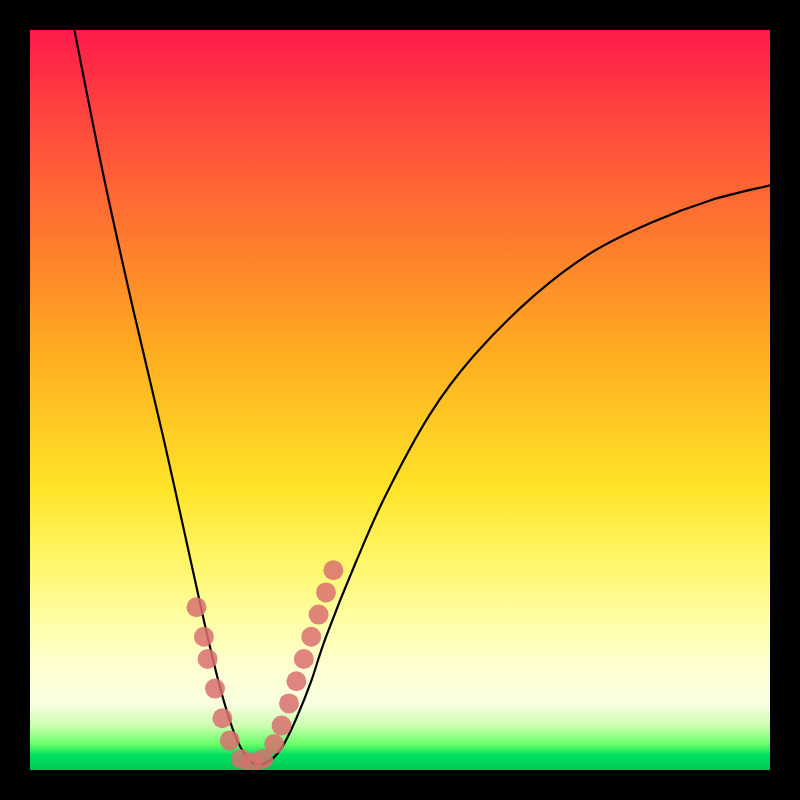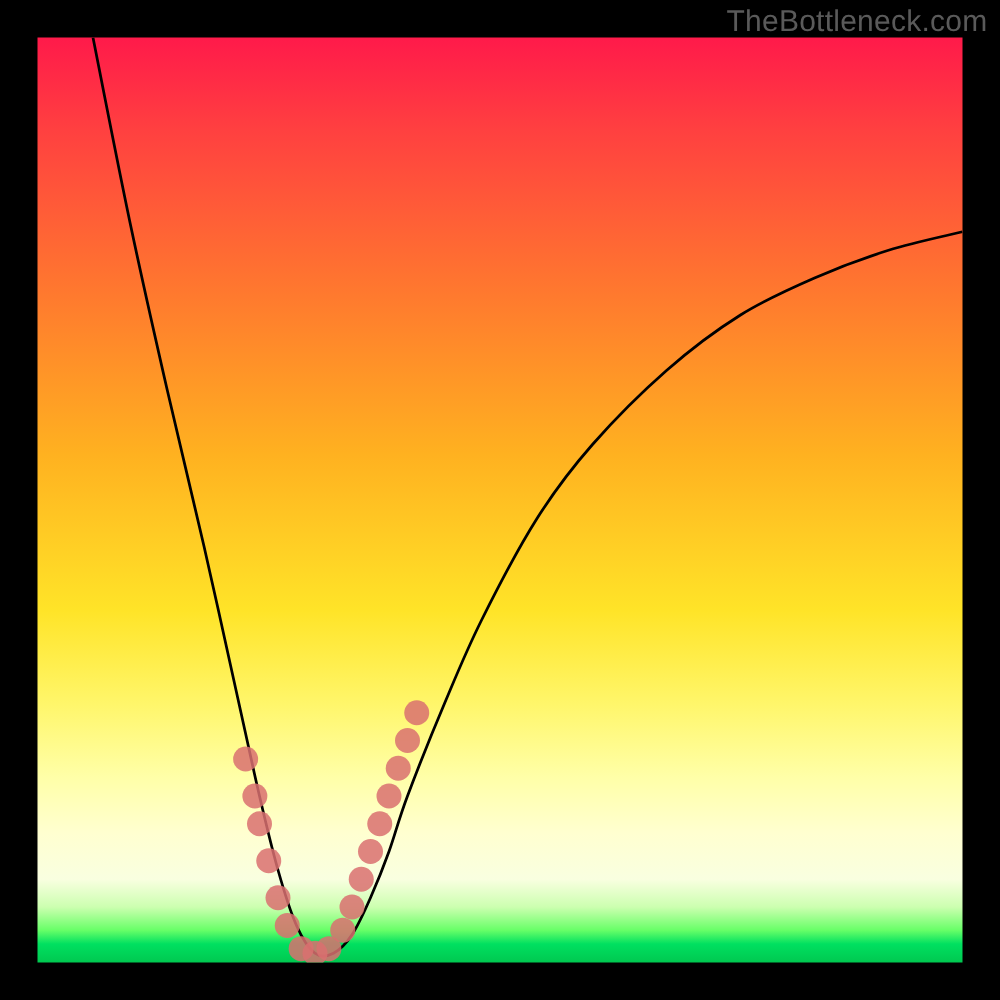--- a/index.html
+++ b/index.html
@@ -58,21 +58,20 @@
     font-size: 24px;
     font-weight: 500;
     letter-spacing: 0.2px;
     user-select: none;
   }
 </style>
 </head>
 <body>
 
 <div class="frame">
-  <div class="watermark">TheBottleneck.com</div>
   <div class="plot">
     <svg class="curve" viewBox="0 0 740 740" preserveAspectRatio="none">
       <path id="curve-path" fill="none" stroke="#000000" stroke-width="2.2" d="M 44.4 0.0 C 49.3 24.7, 64.1 101.1, 74.0 148.0 C 83.9 194.9, 93.7 238.0, 103.6 281.2 C 113.5 324.4, 123.3 363.8, 133.2 407.0 C 143.1 450.2, 155.4 506.9, 162.8 540.2 C 170.2 573.5, 172.7 585.8, 177.6 606.8 C 182.5 627.8, 187.5 648.7, 192.4 666.0 C 197.3 683.3, 202.3 699.3, 207.2 710.4 C 212.1 721.5, 217.1 728.9, 222.0 732.6 C 226.9 736.3, 231.9 735.1, 236.8 732.6 C 241.7 730.1, 246.7 725.2, 251.6 717.8 C 256.5 710.4, 261.5 699.3, 266.4 688.2 C 271.3 677.1, 276.3 664.8, 281.2 651.2 C 286.1 637.6, 288.6 626.5, 296.0 606.8 C 303.4 587.1, 315.7 556.2, 325.6 532.8 C 335.5 509.4, 342.9 490.9, 355.2 466.2 C 367.5 441.5, 384.8 408.2, 399.6 384.8 C 414.4 361.4, 426.7 345.3, 444.0 325.6 C 461.3 305.9, 483.5 283.7, 503.2 266.4 C 522.9 249.1, 542.7 234.3, 562.4 222.0 C 582.1 209.7, 601.9 201.0, 621.6 192.4 C 641.3 183.8, 661.1 176.4, 680.8 170.2 C 700.5 164.0, 730.1 157.9, 740.0 155.4"></path>
       <g id="marker-group">
           <circle cx="166.5" cy="577.2" r="10" fill="#d97070" fill-opacity="0.85"></circle>
           <circle cx="173.9" cy="606.8" r="10" fill="#d97070" fill-opacity="0.85"></circle>
           <circle cx="177.6" cy="629.0" r="10" fill="#d97070" fill-opacity="0.85"></circle>
           <circle cx="185.0" cy="658.6" r="10" fill="#d97070" fill-opacity="0.85"></circle>
           <circle cx="192.4" cy="688.2" r="10" fill="#d97070" fill-opacity="0.85"></circle>
           <circle cx="199.8" cy="710.4" r="10" fill="#d97070" fill-opacity="0.85"></circle>

